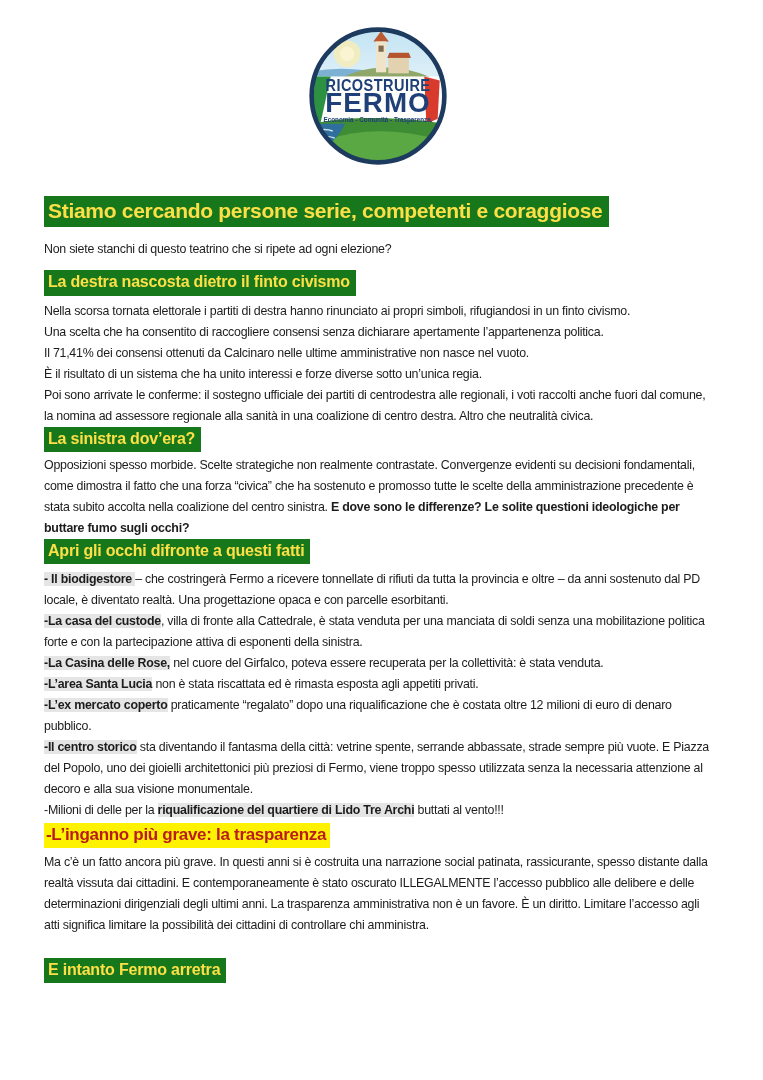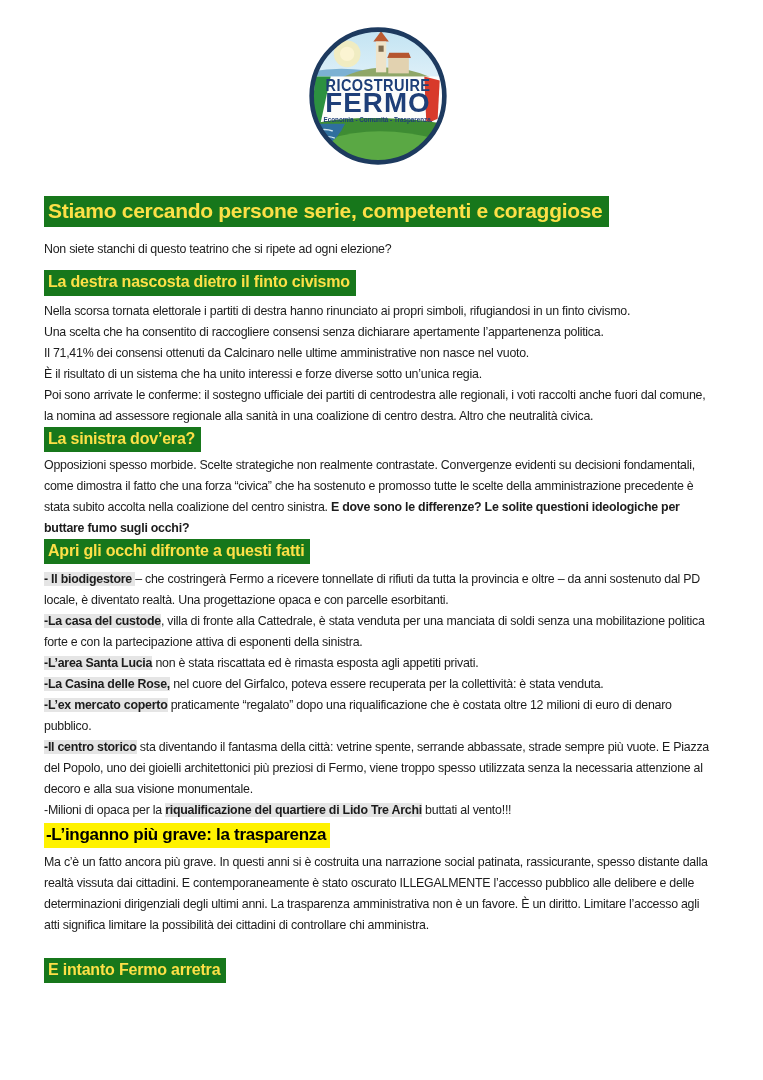--- a/index.html
+++ b/index.html
@@ -14,21 +14,21 @@
   h2.sect.tight{margin-top:0;}
   h2.final{margin-top:22px;}
 
   p,.fact{margin:0;font-size:12.4px;line-height:21px;letter-spacing:-0.25px;}
   .intro{margin:12px 0 0 0;}
   .pre{white-space:pre-line;margin-top:2px;}
   .bold{font-weight:bold;}
 
   .facts{margin-top:2px;}
   .hl{background:#e5e5e5;font-weight:bold;}
-  .hl-heading{display:inline-block;background:#fff200;color:#000000;font-weight:bold;font-size:17px;letter-spacing:-0.3px;padding:2px 4px 2px 2px;margin:2px 0 2px 0;line-height:1.2;}
+  .hl-heading{display:inline-block;background:#fff200;color:#b91c1c;font-weight:bold;font-size:17px;letter-spacing:-0.3px;padding:2px 4px 2px 2px;margin:2px 0 2px 0;line-height:1.2;}
   .transparency-body{margin-top:2px;}
 </style>
 </head>
 <body>
 
 <div class="page">
 
   <div class="logo-wrap">
     <svg width="144" height="144" viewBox="0 0 140 140">
       <defs>
@@ -88,25 +88,25 @@
   </div>
   <p><span>Opposizioni spesso morbide. Scelte strategiche non realmente contrastate. Convergenze evidenti su decisioni fondamentali, come dimostra il fatto che una forza “civica” che ha sostenuto e promosso tutte le scelte della amministrazione precedente è stata subito accolta nella coalizione del centro sinistra. </span><span class="bold">E dove sono le differenze? Le solite questioni ideologiche per buttare fumo sugli occhi?</span></p>
 
   <div>
     <h2 class="green-bar sect tight">Apri gli occhi difronte a questi fatti</h2>
   </div>
 
   <div class="facts">
     <p class="fact"><span></span><span class="hl">- Il biodigestore </span><span>– che costringerà Fermo a ricevere tonnellate di rifiuti da tutta la provincia e oltre – da anni sostenuto dal PD locale, è diventato realtà. Una progettazione opaca e con parcelle esorbitanti.</span></p>
     <p class="fact"><span></span><span class="hl">-La casa del custode</span><span>, villa di fronte alla Cattedrale, è stata venduta per una manciata di soldi senza una mobilitazione politica forte e con la partecipazione attiva di esponenti della sinistra.</span></p>
+    <p class="fact"><span></span><span class="hl">-La Casina delle Rose,</span><span> nel cuore del Girfalco, poteva essere recuperata per la collettività: è stata venduta.</span></p>
     <p class="fact"><span></span><span class="hl">-L’area Santa Lucia</span><span> non è stata riscattata ed è rimasta esposta agli appetiti privati.</span></p>
-    <p class="fact"><span></span><span class="hl">-La Casina delle Rose,</span><span> nel cuore del Girfalco, poteva essere recuperata per la collettività: è stata venduta.</span></p>
     <p class="fact"><span></span><span class="hl">-L’ex mercato coperto</span><span> praticamente “regalato” dopo una riqualificazione che è costata oltre 12 milioni di euro di denaro pubblico.</span></p>
     <p class="fact"><span></span><span class="hl">-Il centro storico</span><span> sta diventando il fantasma della città: vetrine spente, serrande abbassate, strade sempre più vuote. E Piazza del Popolo, uno dei gioielli architettonici più preziosi di Fermo, viene troppo spesso utilizzata senza la necessaria attenzione al decoro e alla sua visione monumentale.</span></p>
-    <p class="fact"><span>-Milioni di opaca per la </span><span class="hl">riqualificazione del quartiere di Lido Tre Archi</span><span> buttati al vento!!!</span></p>
+    <p class="fact"><span>-Milioni di delle per la </span><span class="hl">riqualificazione del quartiere di Lido Tre Archi</span><span> buttati al vento!!!</span></p>
   </div>
 
   <div>
     <h2 class="hl-heading">-L’inganno più grave: la trasparenza</h2>
   </div>
   <p class="transparency-body">Ma c’è un fatto ancora più grave. In questi anni si è costruita una narrazione social patinata, rassicurante, spesso distante dalla realtà vissuta dai cittadini. E contemporaneamente è stato oscurato ILLEGALMENTE l’accesso pubblico alle delibere e delle determinazioni dirigenziali degli ultimi anni. La trasparenza amministrativa non è un favore. È un diritto. Limitare l’accesso agli atti significa limitare la possibilità dei cittadini di controllare chi amministra.</p>
 
   <div>
     <h2 class="green-bar sect final">E intanto Fermo arretra</h2>
   </div>

